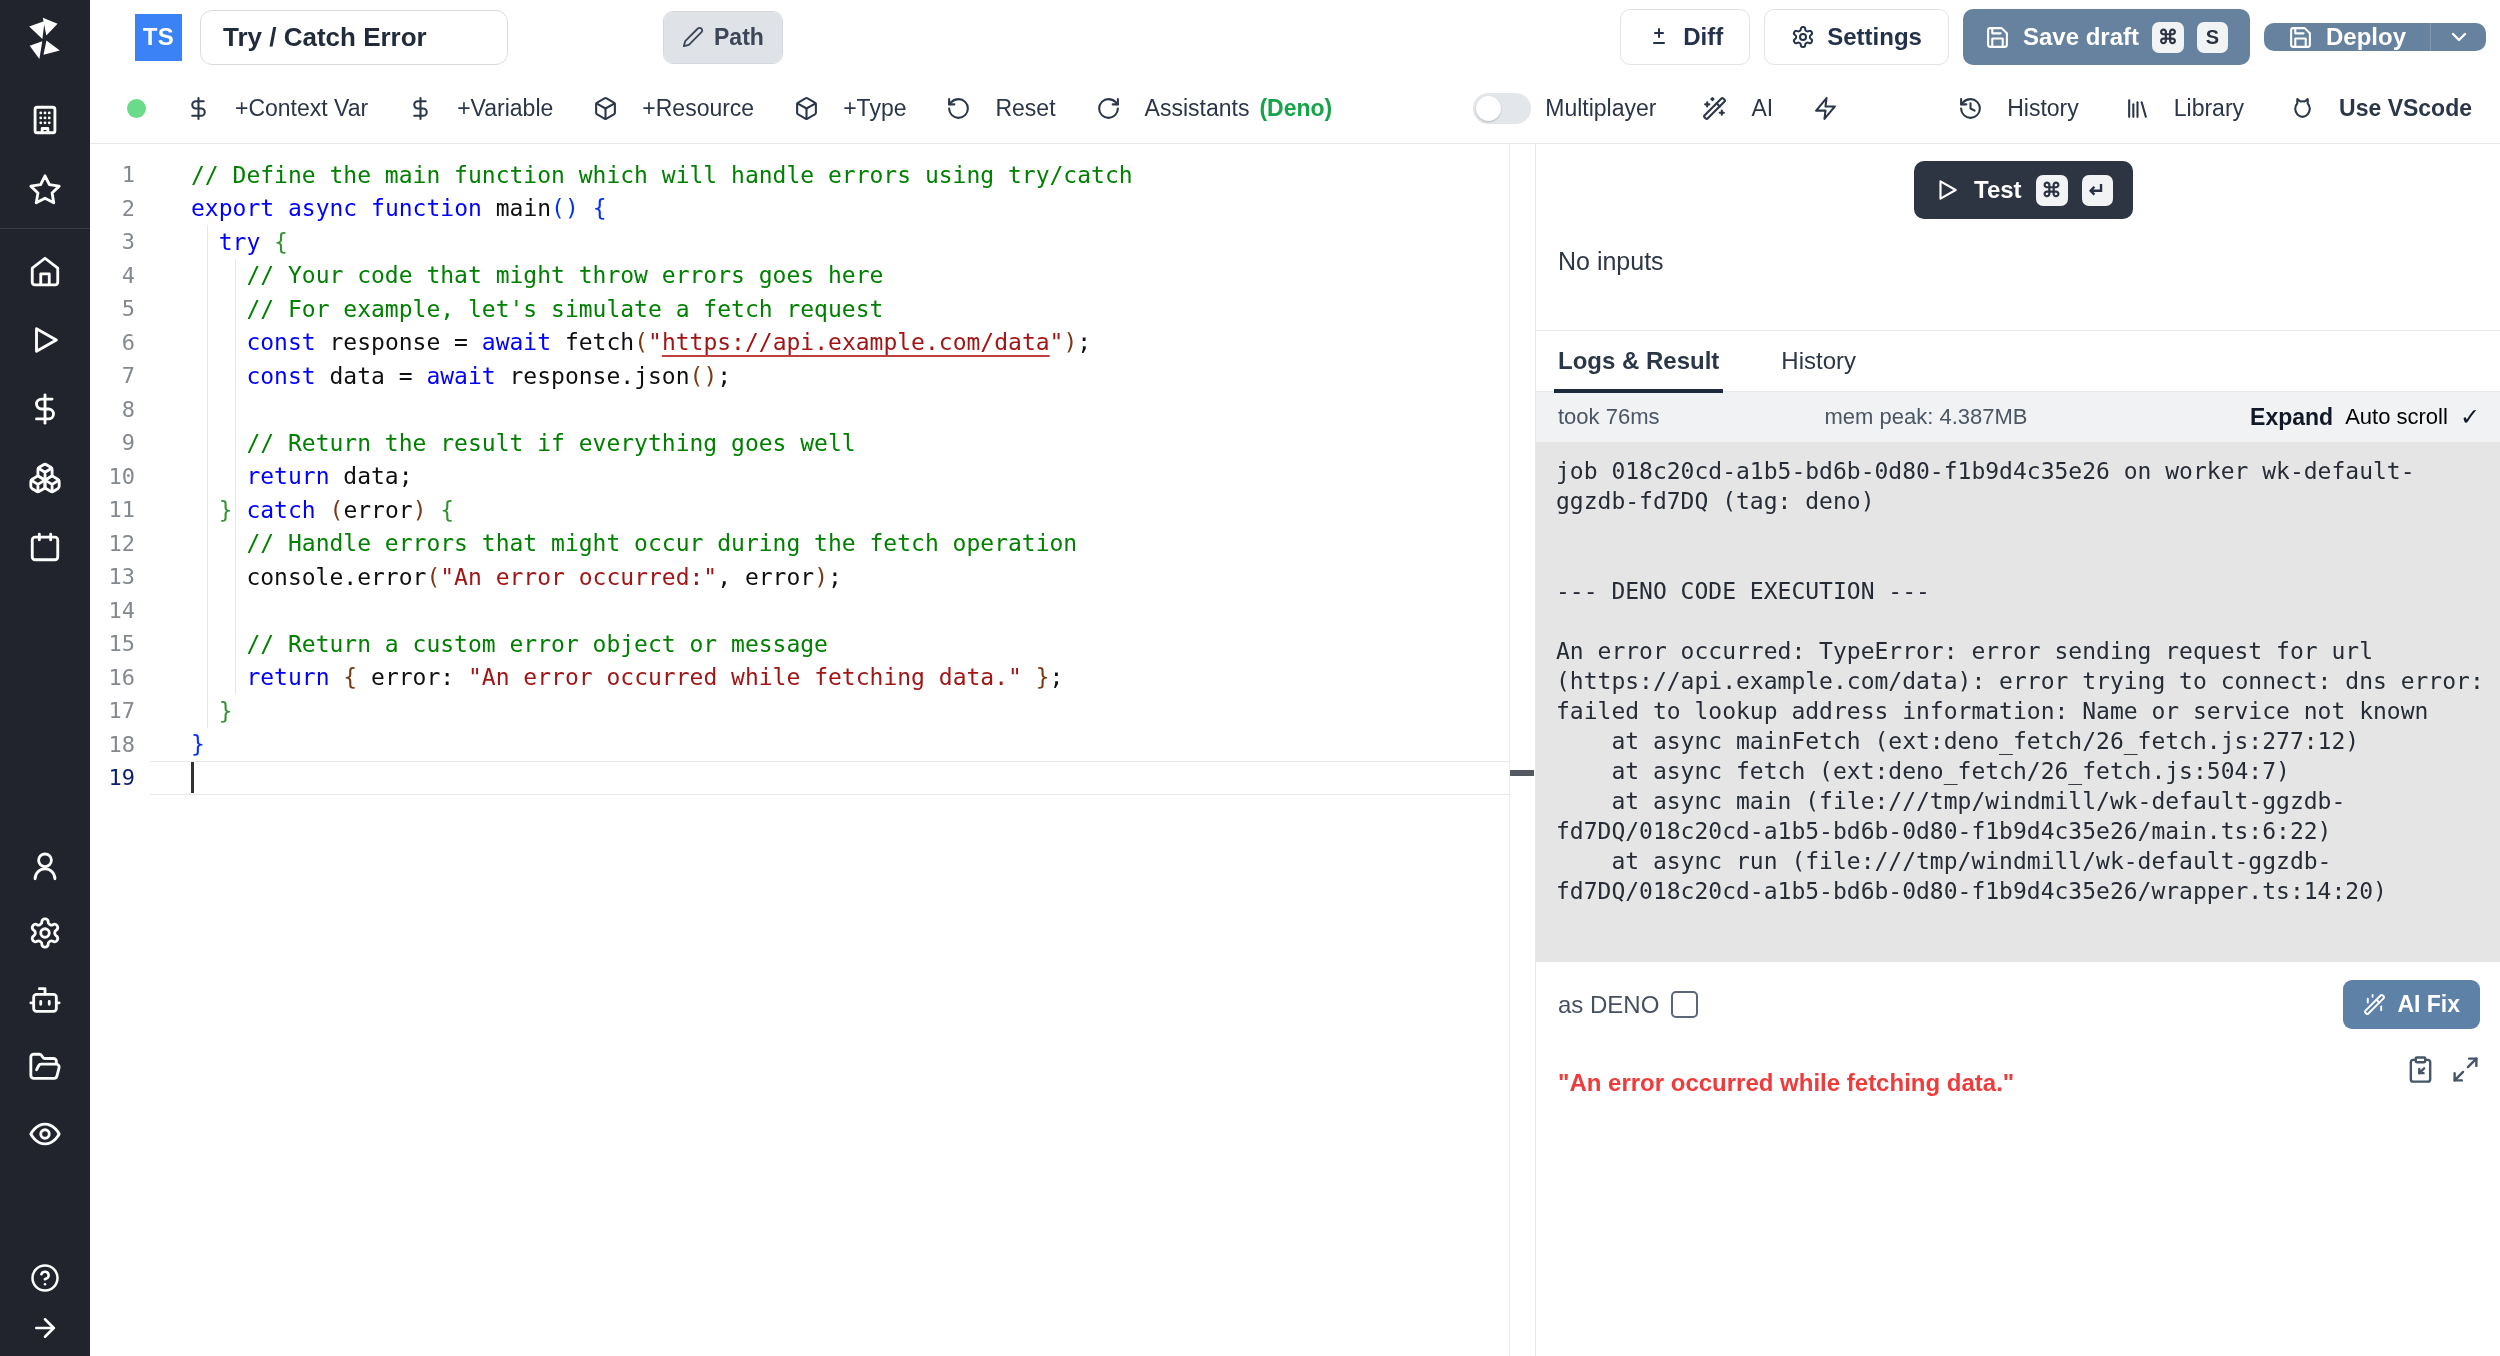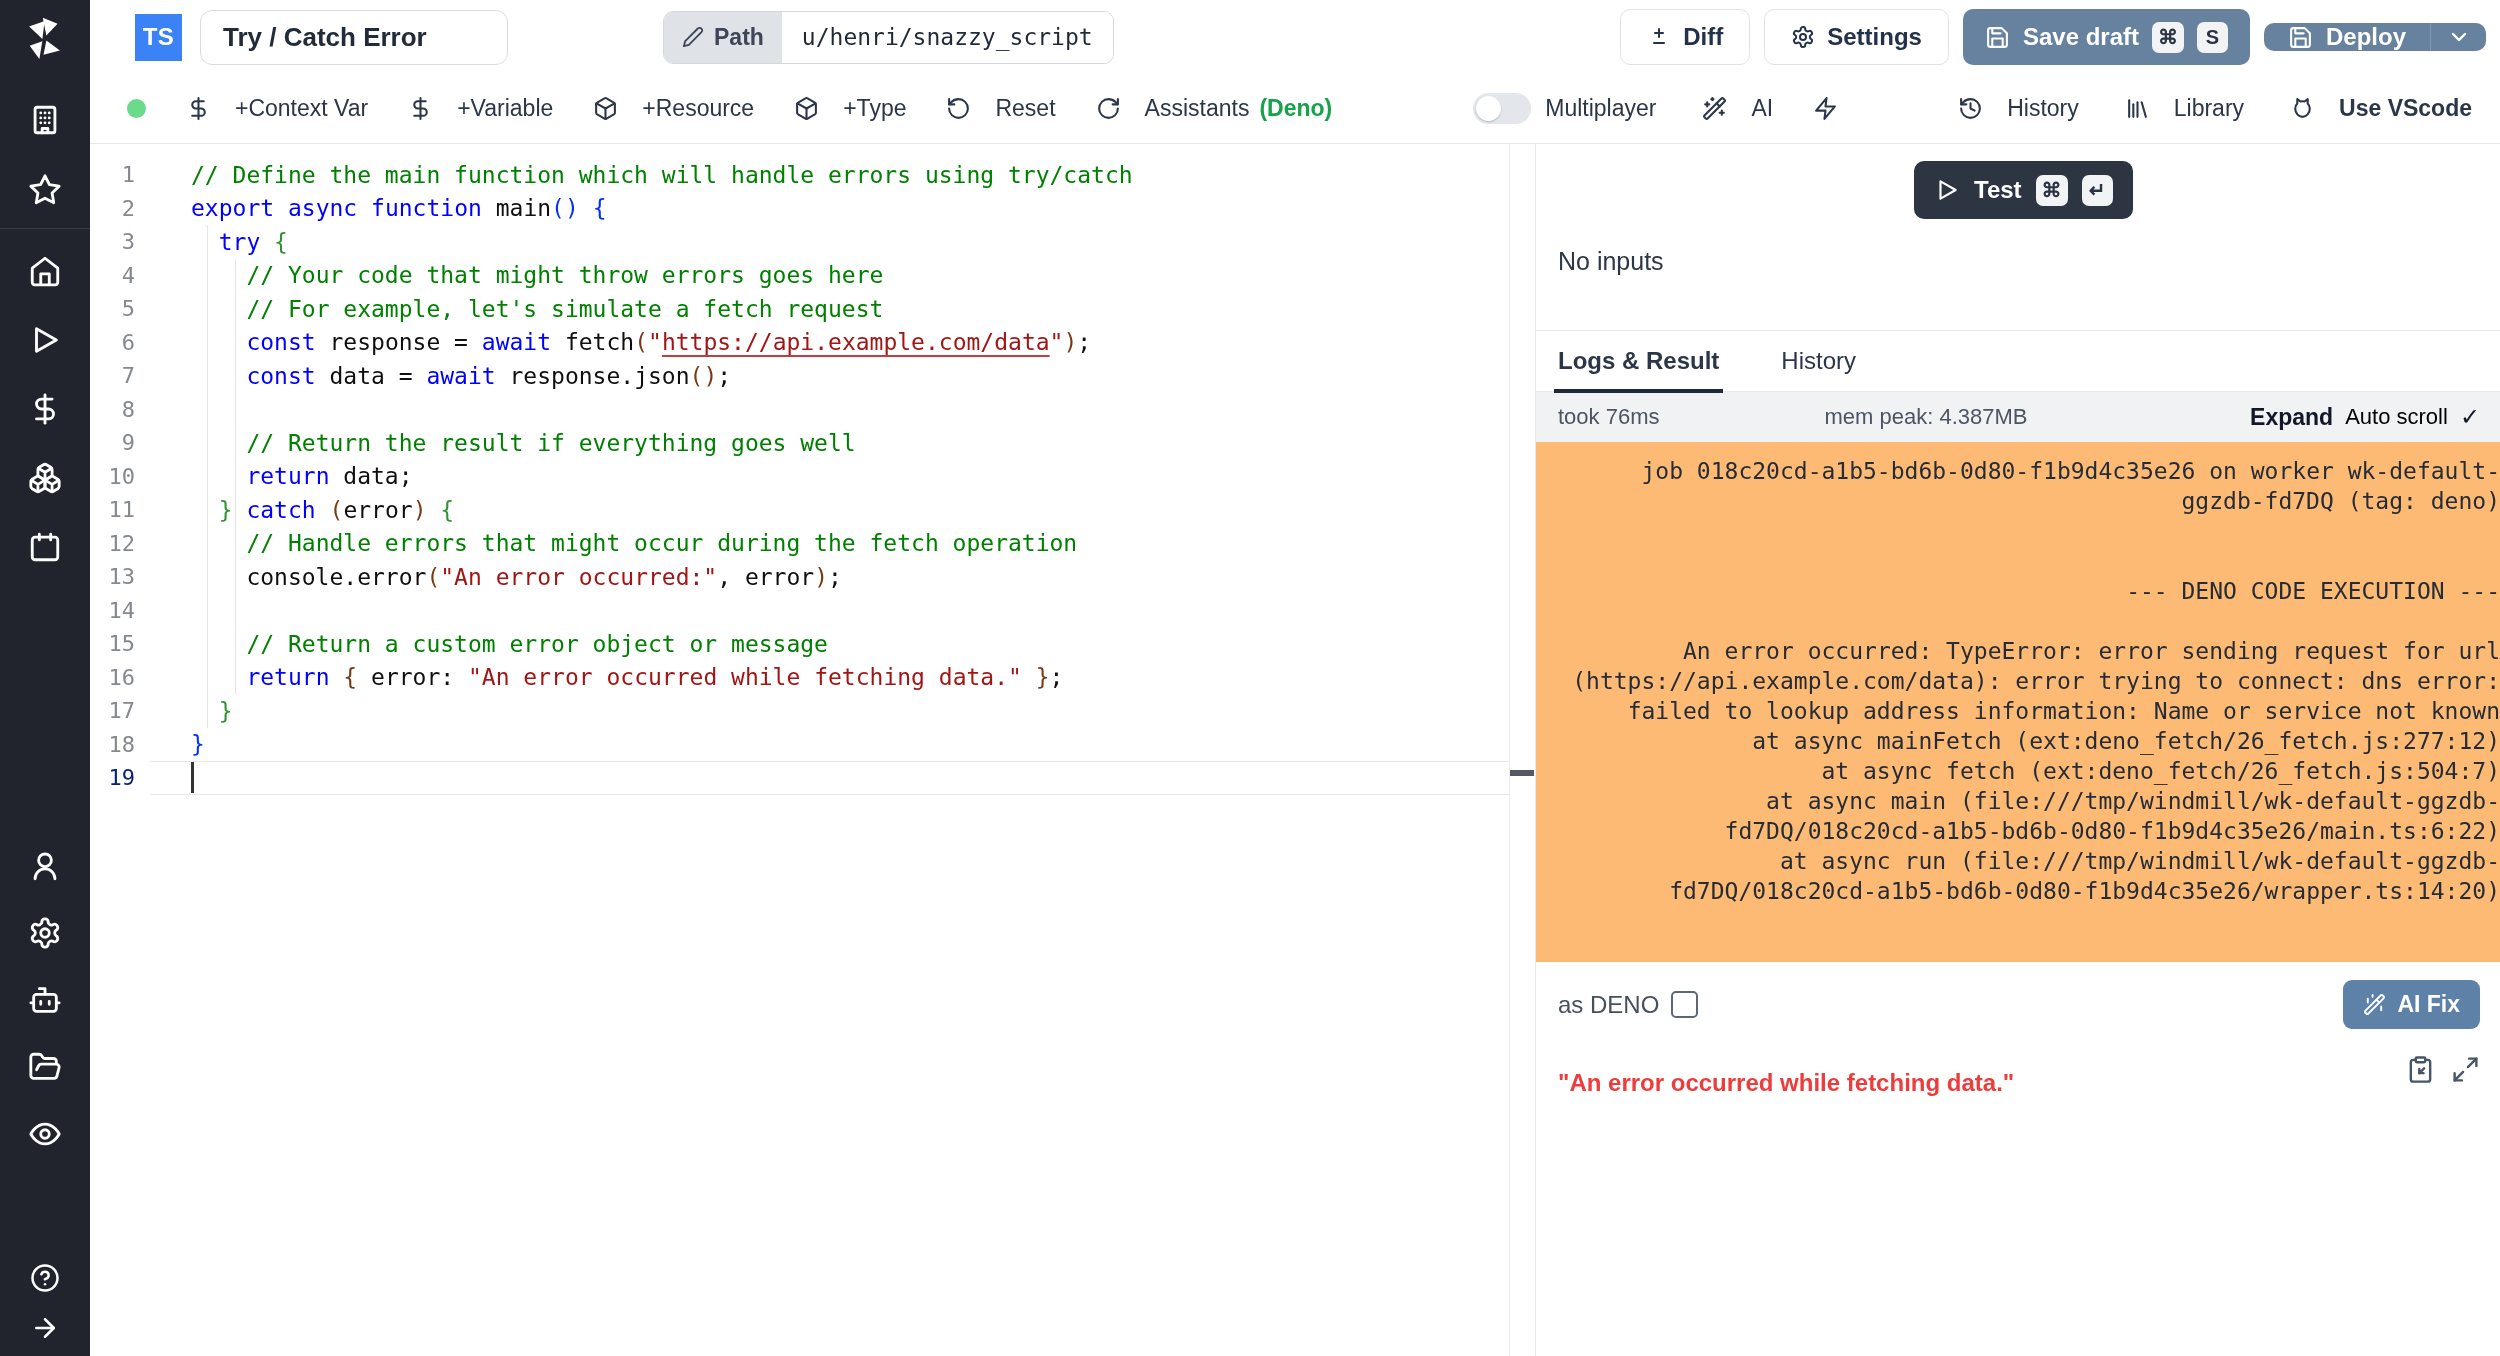--- a/index.html
+++ b/index.html
@@ -91,21 +91,21 @@
   .tab { display:flex; align-items:center; font-size:24px; color:#2b3648; cursor:pointer; position:relative; margin-right:62px; }
   .tab.active { font-weight:bold; }
   .tab.active::after { content:""; position:absolute; left:-4px; right:-4px; bottom:-1.5px; height:3.5px; background:#1e293b; }
   .stats { height:50px; background:#f0f2f4; display:flex; align-items:center; font-size:22px; color:#4b5563; }
   .stats .took { margin-left:22px; }
   .stats .mem { margin-left:165px; }
   .stats .right { margin-left:auto; margin-right:20px; display:flex; align-items:center; gap:12px; }
   .expand-lbl { font-weight:bold; color:#111827; font-size:23px; cursor:pointer; }
   .autoscroll { color:#000000; cursor:pointer; }
   .checkmark { font-size:24px; color:#111827; }
-  .logbox { height:520px; background:#fdba74; overflow:hidden;text-align:right; }
+  .logbox { height:520px; background:#e5e5e5; overflow:hidden; }
   .logbox pre { font-family:"DejaVu Sans Mono", monospace; font-size:23px; line-height:30px; color:#262c36;
     padding:14px 0 0 20px; white-space:pre; }
   .result-zone { position:relative; height:394px; background:#fff; padding:18px 20px 0 22px; }
   .rz-row1 { display:flex; align-items:center; }
   .asjson { font-size:24px; color:#46505f; display:flex; align-items:center; gap:12px; }
   .checkbox { width:27px; height:27px; border:2px solid #5c6676; border-radius:5px; background:#fff; cursor:pointer; }
   .aifix { margin-left:auto; height:49px; border-radius:9px; background:#5e81a8; color:#fff; font-weight:bold;
     font-size:23px; display:flex; align-items:center; gap:11px; padding:0 20px; cursor:pointer; }
   .aifix svg { width:23px; height:23px; stroke:#fff; fill:none; stroke-width:2; stroke-linecap:round; stroke-linejoin:round; }
   .rz-row2 { display:flex; align-items:flex-start; margin-top:26px; }
@@ -236,21 +236,20 @@
   <div class="title-input">
     <span>Try / Catch Error</span>
   </div>
   <div class="path-group">
     <div class="path-label">
       <svg viewBox="0 0 24 24">
           <path d="M17 3a2.85 2.83 0 1 1 4 4L7.5 20.5 2 22l1.5-5.5Z"></path>
         </svg>
       <span>Path</span>
     </div>
-    <div class="path-value">u/henri/snazzy_script</div>
   </div>
   <div class="tb-right">
     <div class="btn-light">
       <svg viewBox="0 0 24 24">
           <path d="M12 4v8"></path>
           <path d="M8 8h8"></path>
           <path d="M7 18h10"></path>
         </svg>
       <span>Diff</span>
     </div>

